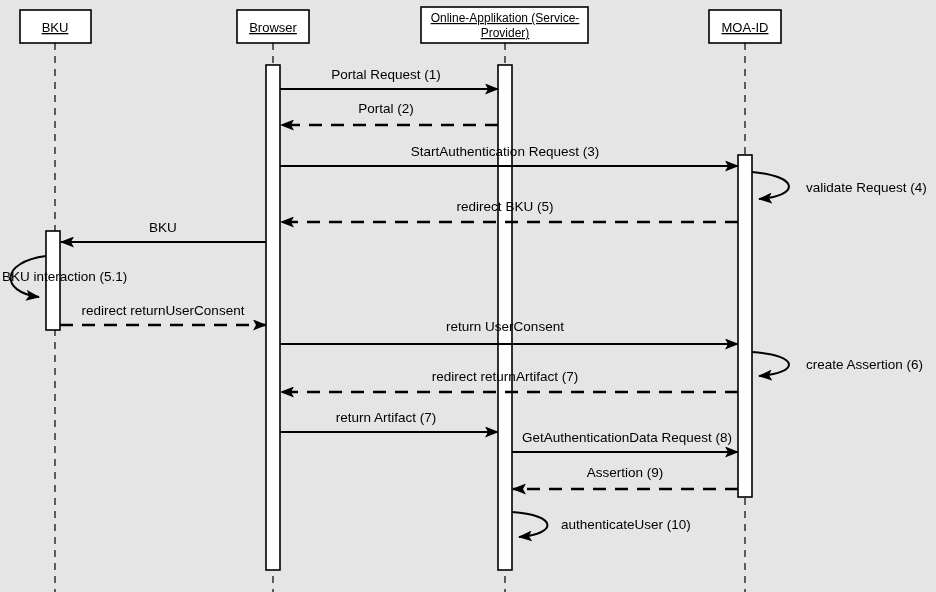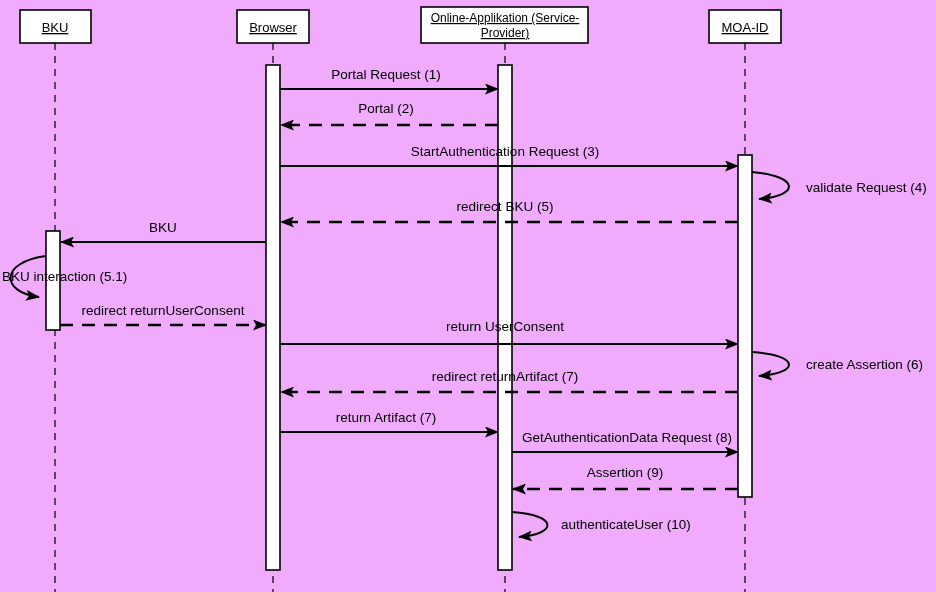--- a/index.html
+++ b/index.html
@@ -4,21 +4,21 @@
 <style>
   html, body {
     margin: 0;
     padding: 0;
     background: #ffffff;
   }
   #diagram-root {
     position: relative;
     width: 936px;
     height: 592px;
-    background: #f0abfc;
+    background: #e5e5e5;
     font-family: "Liberation Sans", sans-serif;
     overflow: hidden;
   }
   svg.sd-canvas {
     position: absolute;
     left: 0;
     top: 0;
     width: 936px;
     height: 592px;
     display: block;

